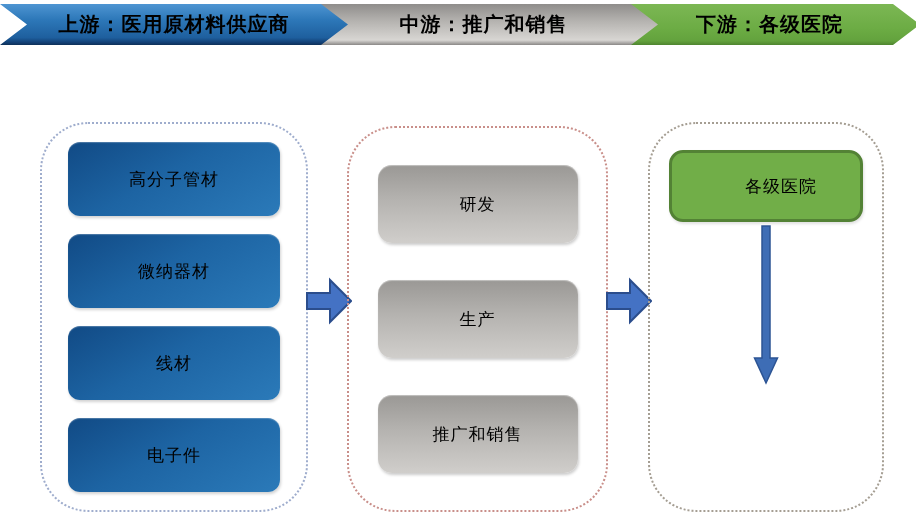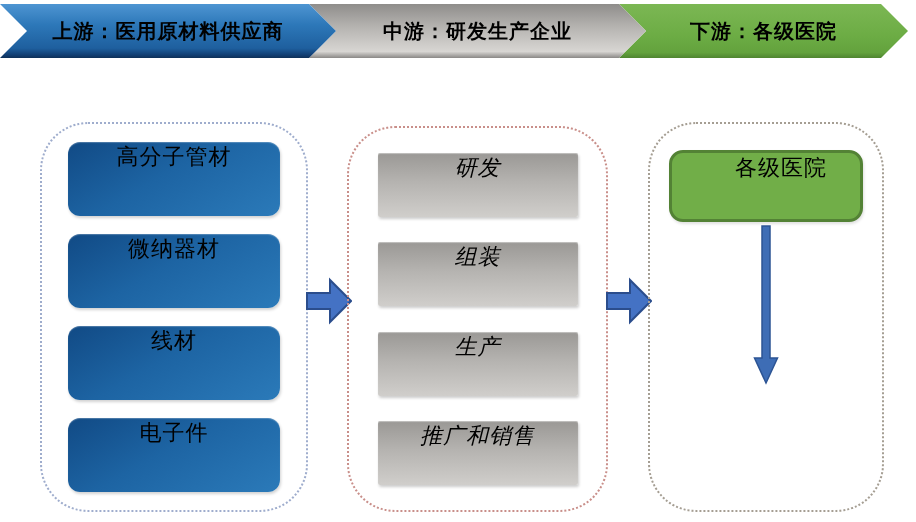--- a/index.html
+++ b/index.html
@@ -4,22 +4,23 @@
 <style>
   html,body{margin:0;padding:0;}
   body{
     width:916px;height:522px;position:relative;background:#ffffff;
     font-family:"Liberation Sans","DejaVu Sans",sans-serif;
     overflow:hidden;
   }
   
   .banner{position:absolute;left:0;top:4px;width:916px;height:54px;}
   .chevron{
-    position:absolute;top:0;height:54px;
+    position:absolute;top:0;height:41px;
     clip-path:polygon(0 0, calc(100% - 27px) 0, 100% 50%, calc(100% - 27px) 100%, 0 100%, 27px 50%);
+    padding-left:12px;
   }
   .chevron span{
     position:absolute;left:27px;right:27px;top:0;bottom:0;
     display:flex;align-items:center;justify-content:center;
     font-size:20px;font-weight:bold;color:#000;letter-spacing:1px;white-space:nowrap;
   }
   .chev-blue{
     left:0;width:336px;z-index:3;
     background:linear-gradient(180deg,#4e95d2 0%,#2d78b9 38%,#1e5f9e 82%,#123f74 94%,#0e3058 100%);
   }
@@ -35,34 +36,33 @@
   .col{position:absolute;border-radius:48px;box-sizing:border-box;}
   .col-1{left:40px;top:122px;width:268px;height:390px;border:2px dotted #9fadcd;}
   .col-2{left:347px;top:126px;width:261px;height:386px;border:2px dotted #c98f8a;}
   .col-3{left:648px;top:122px;width:236px;height:390px;border:2px dotted #a59e93;}
   .col-inner{
     position:absolute;left:0;top:0;right:0;bottom:0;
     display:flex;flex-direction:column;align-items:center;justify-content:space-evenly;
   }
   
   .box{
-    display:flex;align-items:flex-start;justify-content:center;
-    font-size:22px;color:#000;letter-spacing:1px;white-space:nowrap;
+    display:flex;align-items:center;justify-content:center;
+    font-size:17px;color:#000;letter-spacing:1px;white-space:nowrap;
     box-sizing:border-box;
   }
   .box-blue{
     width:212px;height:74px;border-radius:12px;
     background:linear-gradient(150deg,#114a85 0%,#1d64a3 45%,#2b7ab9 100%);
     box-shadow:inset 0 1px 1px rgba(255,255,255,.25),1px 2px 3px rgba(0,0,0,.18);
   }
   .box-gray{
-    width:200px;height:64px;border-radius:2px;
+    width:200px;height:78px;border-radius:14px;
     background:linear-gradient(180deg,#9a9895 0%,#b5b3b0 45%,#d0cecb 100%);
     box-shadow:inset 0 1px 1px rgba(255,255,255,.4),1px 2px 3px rgba(0,0,0,.2);
-    font-style:italic;
   }
   .box-green{
     width:194px;height:72px;border-radius:14px;
     background:#71ae48;border:3px solid #538235;
     box-shadow:1px 2px 3px rgba(0,0,0,.12);
     padding-left:30px;
   }
   
   .arrow-right{position:absolute;width:46px;height:48px;}
   .arrow-right-1{left:306px;top:277px;}
@@ -76,21 +76,21 @@
 </head>
 <body>
 
 <div>
 
   <div class="banner">
     <div class="chevron chev-blue">
       <span>上游：医用原材料供应商</span>
     </div>
     <div class="chevron chev-gray">
-      <span>中游：研发生产企业</span>
+      <span>中游：推广和销售</span>
     </div>
     <div class="chevron chev-green">
       <span>下游：各级医院</span>
     </div>
   </div>
 
   <div class="col col-1">
     <div class="col-inner">
       <div class="box box-blue">
         <span>高分子管材</span>
@@ -110,23 +110,20 @@
   <svg class="arrow-right arrow-right-1" viewBox="0 0 46 48">
     <polygon points="1,16 24,16 24,3 45,24 24,45 24,32 1,32" fill="#4472c4" stroke="#2b4d8c" stroke-width="2"></polygon>
   </svg>
 
   <div class="col col-2">
     <div class="col-inner">
       <div class="box box-gray">
         <span>研发</span>
       </div>
       <div class="box box-gray">
-        <span>组装</span>
-      </div>
-      <div class="box box-gray">
         <span>生产</span>
       </div>
       <div class="box box-gray">
         <span>推广和销售</span>
       </div>
     </div>
   </div>
 
   <svg class="arrow-right arrow-right-2" viewBox="0 0 46 48">
     <polygon points="1,16 24,16 24,3 45,24 24,45 24,32 1,32" fill="#4472c4" stroke="#2b4d8c" stroke-width="2"></polygon>

